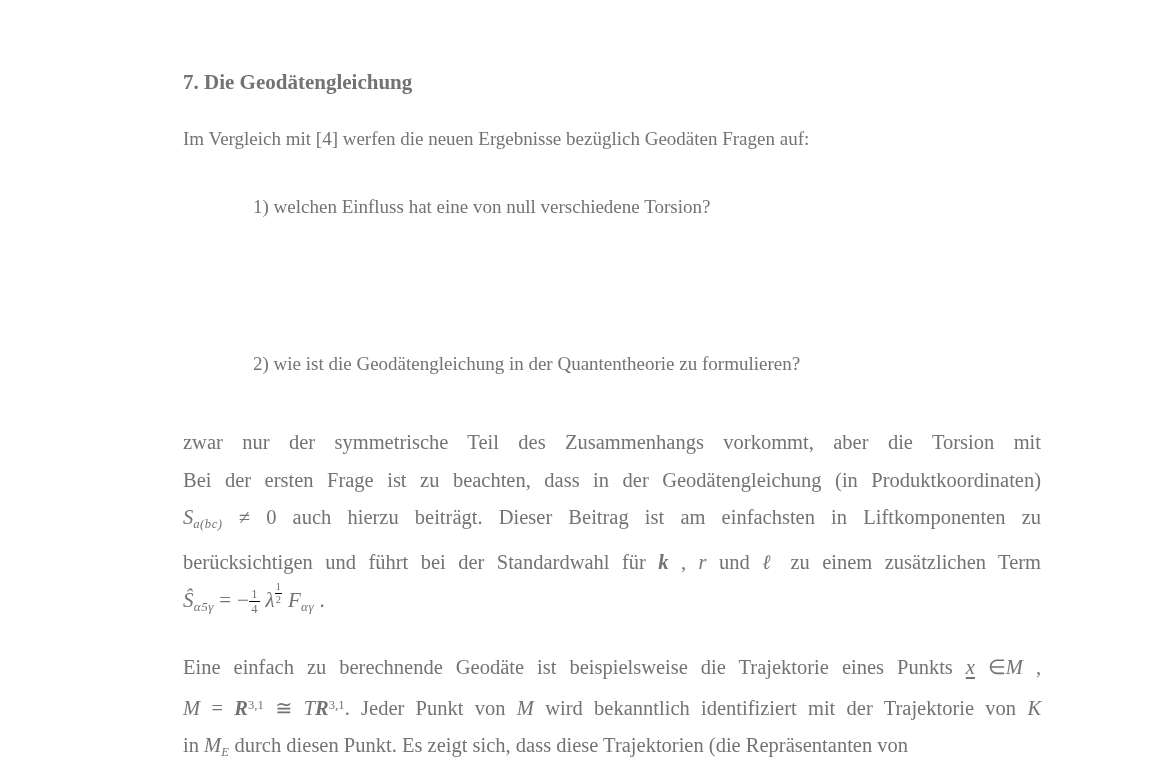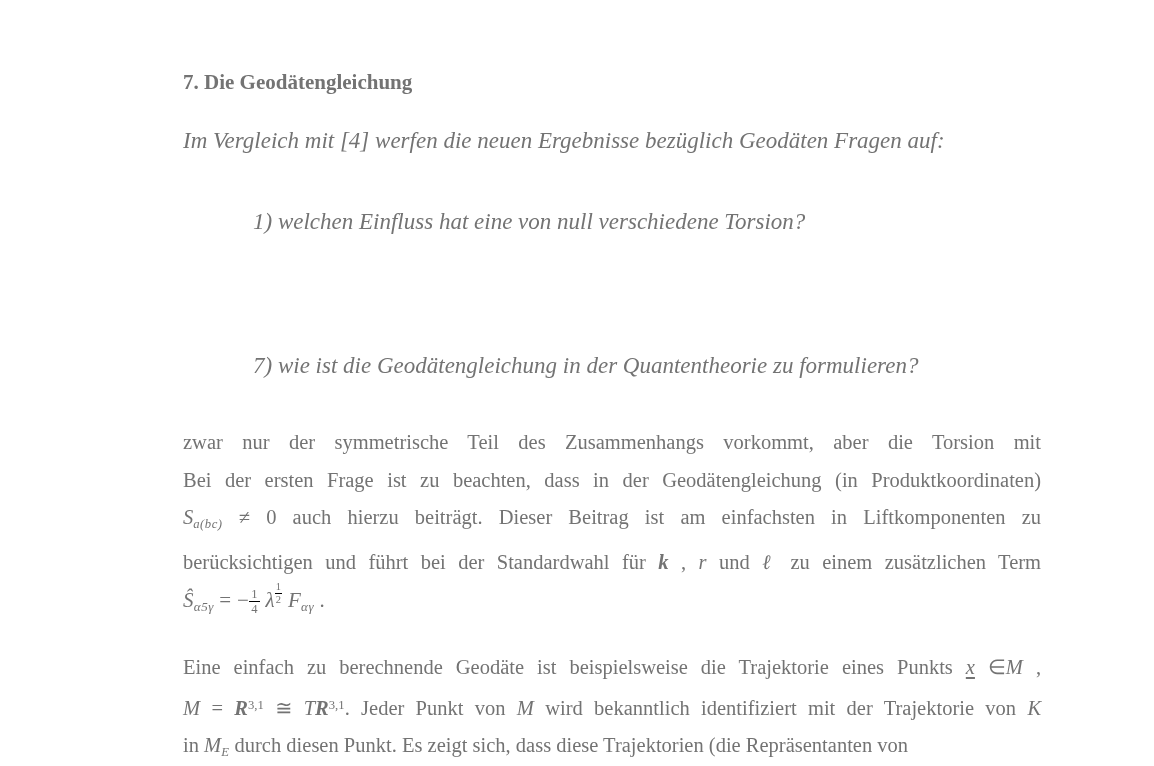--- a/index.html
+++ b/index.html
@@ -14,27 +14,26 @@
     padding-left: 24px;
   }
   .abs { position: absolute; left: 183px; }
   .heading {
     top: 70px;
     font-weight: bold;
     font-size: 21px;
     white-space: nowrap;
   }
   .single {
-    font-size: 23px;
+    font-size: 19px;
     white-space: nowrap;
-    font-style: italic;
   }
   .intro { top: 128px; }
   .q { left: 253px; }
-  .q1 { top: 209px; }
+  .q1 { top: 196px; }
   .q2 { top: 277px; }
   .q3 { top: 353px; }
   .para {
     width: 858px;
     font-size: 20.5px;
     line-height: 37.5px;
   }
   .para1 { top: 424px; }
   .para2 { top: 649px; }
   .jline {
@@ -86,21 +85,21 @@
 </head>
 <body>
 
 <div class="page">
 
   <div class="abs heading">7. Die Geodätengleichung</div>
 
   <div class="abs single intro">Im Vergleich mit [4] werfen die neuen Ergebnisse bezüglich Geodäten Fragen auf:</div>
 
   <div class="abs single q q1">1) welchen Einfluss hat eine von null verschiedene Torsion?</div>
-  <div class="abs single q q3">7) wie ist die Geodätengleichung in der Quantentheorie zu formulieren?</div>
+  <div class="abs single q q3">2) wie ist die Geodätengleichung in der Quantentheorie zu formulieren?</div>
 
   <div class="abs para para1">
     <div class="jline">zwar nur der symmetrische Teil des Zusammenhangs vorkommt, aber die Torsion mit</div>
     <div class="jline">Bei der ersten Frage ist zu beachten, dass in der Geodätengleichung (in Produktkoordinaten)</div>
     <div class="jline"><span class="it">S</span><sub class="msub">a(bc)</sub>
       <span>≠ 0</span>
       <span>auch hierzu beiträgt. Dieser Beitrag ist am einfachsten in Liftkomponenten zu</span></div>
     <div class="jline"><span>berücksichtigen und führt bei der Standardwahl für</span>
       <span class="bi">k</span>
       <span>,</span>

